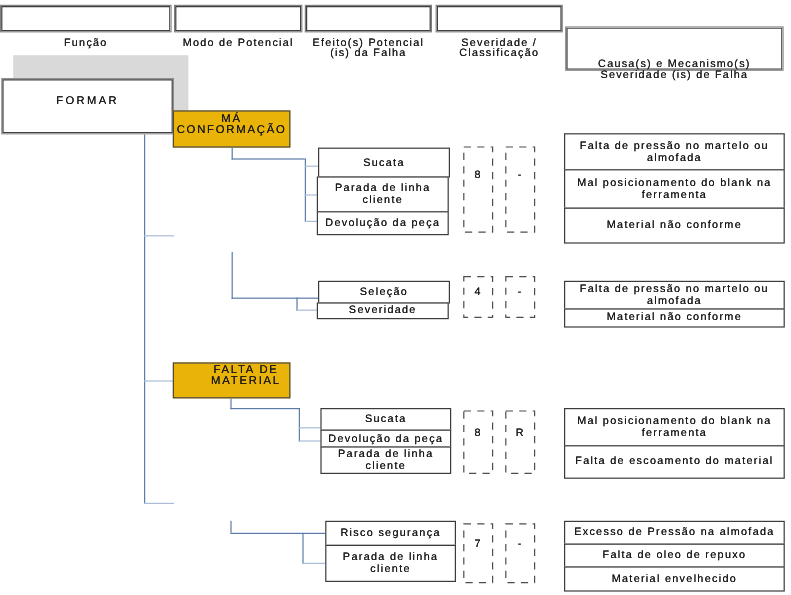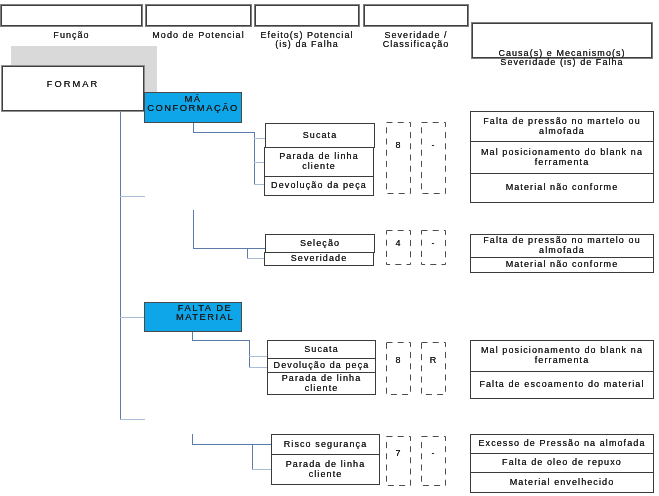--- a/index.html
+++ b/index.html
@@ -27,21 +27,21 @@
        background:#fff;
        display:flex;align-items:flex-start;justify-content:center;
        padding-top:13px;
        text-align:center;font-size:9.3px;letter-spacing:2px;color:#1a1a1a;}
   .formar .in{position:absolute;left:0;top:0;right:0;bottom:0;
               box-shadow:inset 0 0 0 1px #3f3f3f;pointer-events:none;}
   .shadow{position:absolute;background:#d9d9d9;}
 
   
   .mode{filter:opacity(99.9%);position:absolute;box-sizing:border-box;border:1px solid #4a4a4a;
-        background:#0ea5e9;display:flex;align-items:flex-start;justify-content:center;
+        background:#eab308;display:flex;align-items:flex-start;justify-content:center;
         text-align:center;font-size:9.4px;line-height:8.5px;letter-spacing:1.5px;
         color:#1a1a1a;}
 
   
   .cell{filter:opacity(99.9%);position:absolute;box-sizing:border-box;border:1px solid #3b3b3b;
         background:#fff;display:flex;align-items:center;justify-content:center;
         padding-bottom:2px;
         text-align:center;font-size:9px;line-height:10px;letter-spacing:1.1px;
         color:#1a1a1a;}
 

